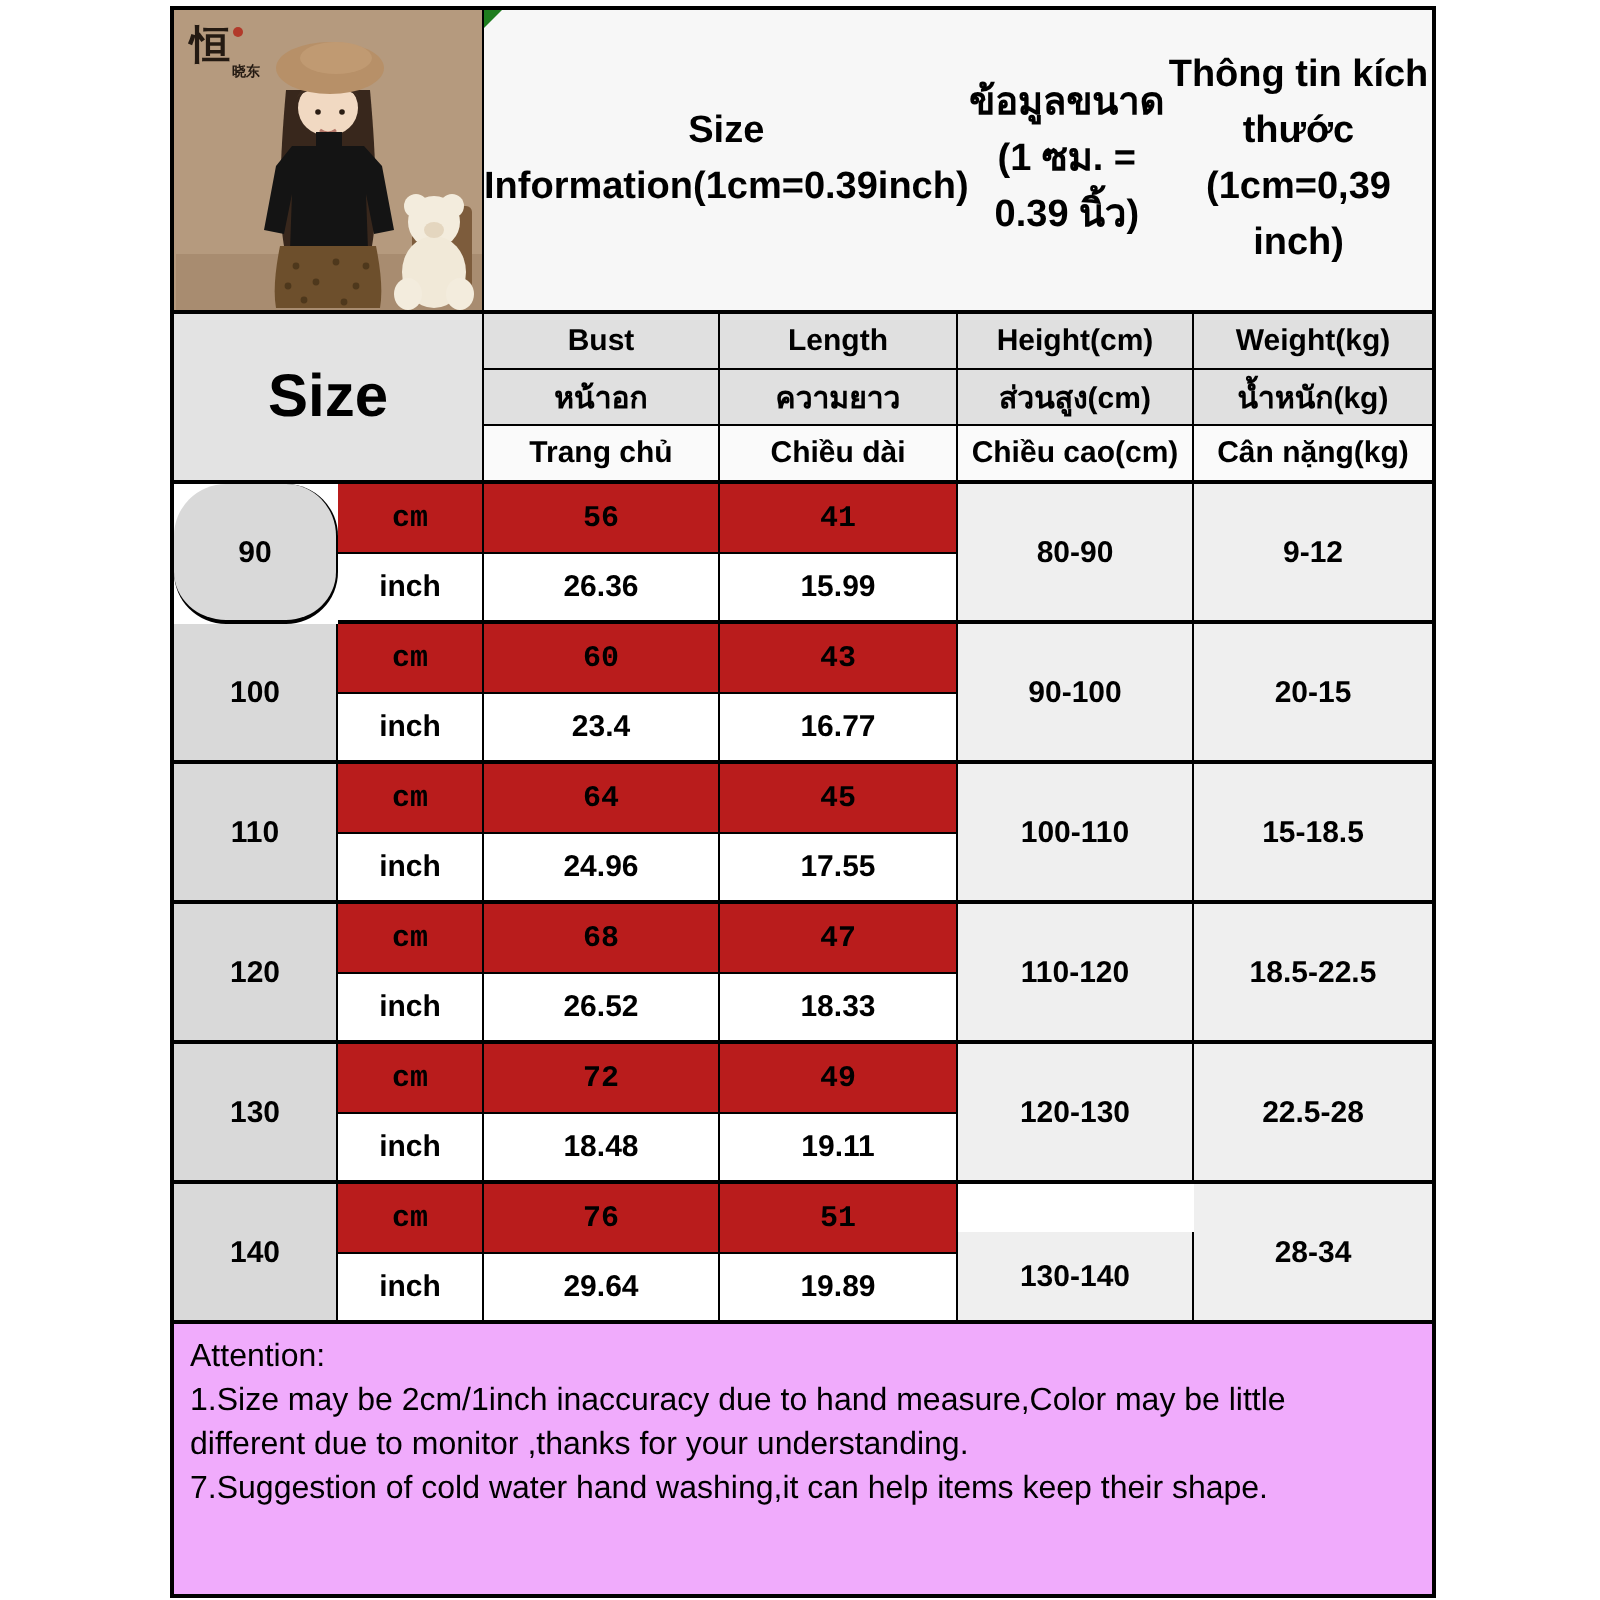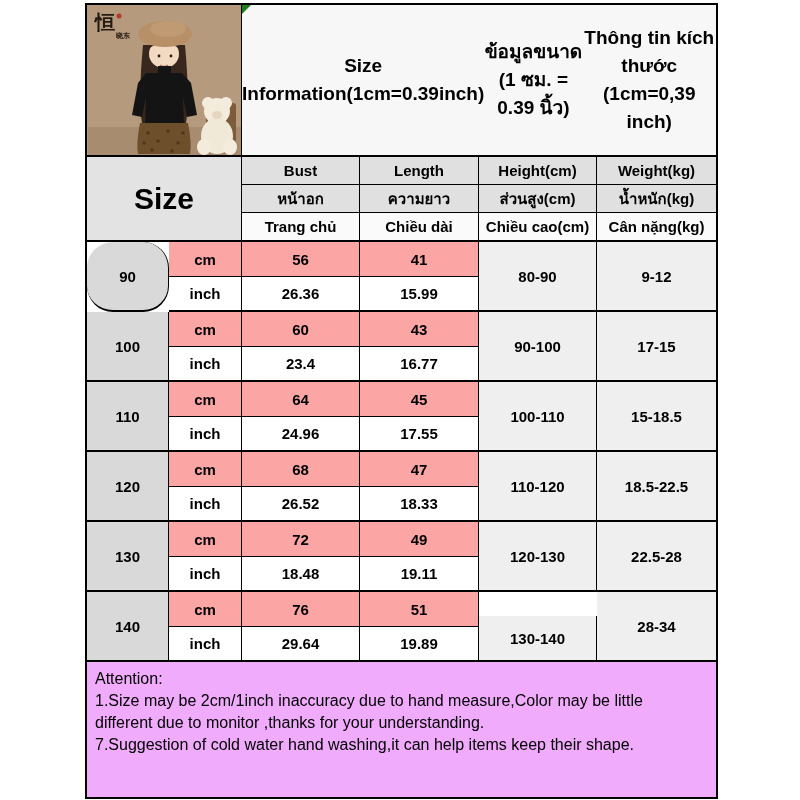--- a/index.html
+++ b/index.html
@@ -34,21 +34,21 @@
   .corner-triangle {
     position:absolute; top:0; left:0; width:0; height:0;
     border-top:9px solid #1e7d1e; border-right:9px solid transparent;
   }
 
   .size-head { background:#e3e3e3; font-size:30px; }
   .hdr-en, .hdr-th { background:#e0e0e0; }
   .hdr-vi { background:#fafafa; }
 
   .size-num { background:#d9d9d9; }
-  .row-cm { background:#fca5a5; }
+  .row-cm { background:#b91c1c;font-family:Liberation Mono, monospace; }
   .row-inch { background:#ffffff; }
   .merged { background:#efefef; }
 
   .attention-cell {
     grid-column:1 / span 6; grid-row:17;
     border:none; background:#f0abfc;
     font-weight:normal; font-size:16px; line-height:22px;
     padding:6px 36px 6px 8px; text-align:left;
     display:block;
   }
@@ -143,21 +143,21 @@
     <div class="c merged thick-b last-col" style="grid-column:6; grid-row:5 / span 2;">9-12</div>
 
     <div class="c size-num thick-b" style="grid-column:1; grid-row:7 / span 2;">100</div>
     <div class="c row-cm" style="grid-column:2; grid-row:7;">cm</div>
     <div class="c row-cm" style="grid-column:3; grid-row:7;">60</div>
     <div class="c row-cm" style="grid-column:4; grid-row:7;">43</div>
     <div class="c row-inch thick-b" style="grid-column:2; grid-row:8;">inch</div>
     <div class="c row-inch thick-b" style="grid-column:3; grid-row:8;">23.4</div>
     <div class="c row-inch thick-b" style="grid-column:4; grid-row:8;">16.77</div>
     <div class="c merged thick-b" style="grid-column:5; grid-row:7 / span 2;">90-100</div>
-    <div class="c merged thick-b last-col" style="grid-column:6; grid-row:7 / span 2;">17-15</div>
+    <div class="c merged thick-b last-col" style="grid-column:6; grid-row:7 / span 2;">20-15</div>
 
     <div class="c size-num thick-b" style="grid-column:1; grid-row:9 / span 2;">110</div>
     <div class="c row-cm" style="grid-column:2; grid-row:9;">cm</div>
     <div class="c row-cm" style="grid-column:3; grid-row:9;">64</div>
     <div class="c row-cm" style="grid-column:4; grid-row:9;">45</div>
     <div class="c row-inch thick-b" style="grid-column:2; grid-row:10;">inch</div>
     <div class="c row-inch thick-b" style="grid-column:3; grid-row:10;">24.96</div>
     <div class="c row-inch thick-b" style="grid-column:4; grid-row:10;">17.55</div>
     <div class="c merged thick-b" style="grid-column:5; grid-row:9 / span 2;">100-110</div>
     <div class="c merged thick-b last-col" style="grid-column:6; grid-row:9 / span 2;">15-18.5</div>

